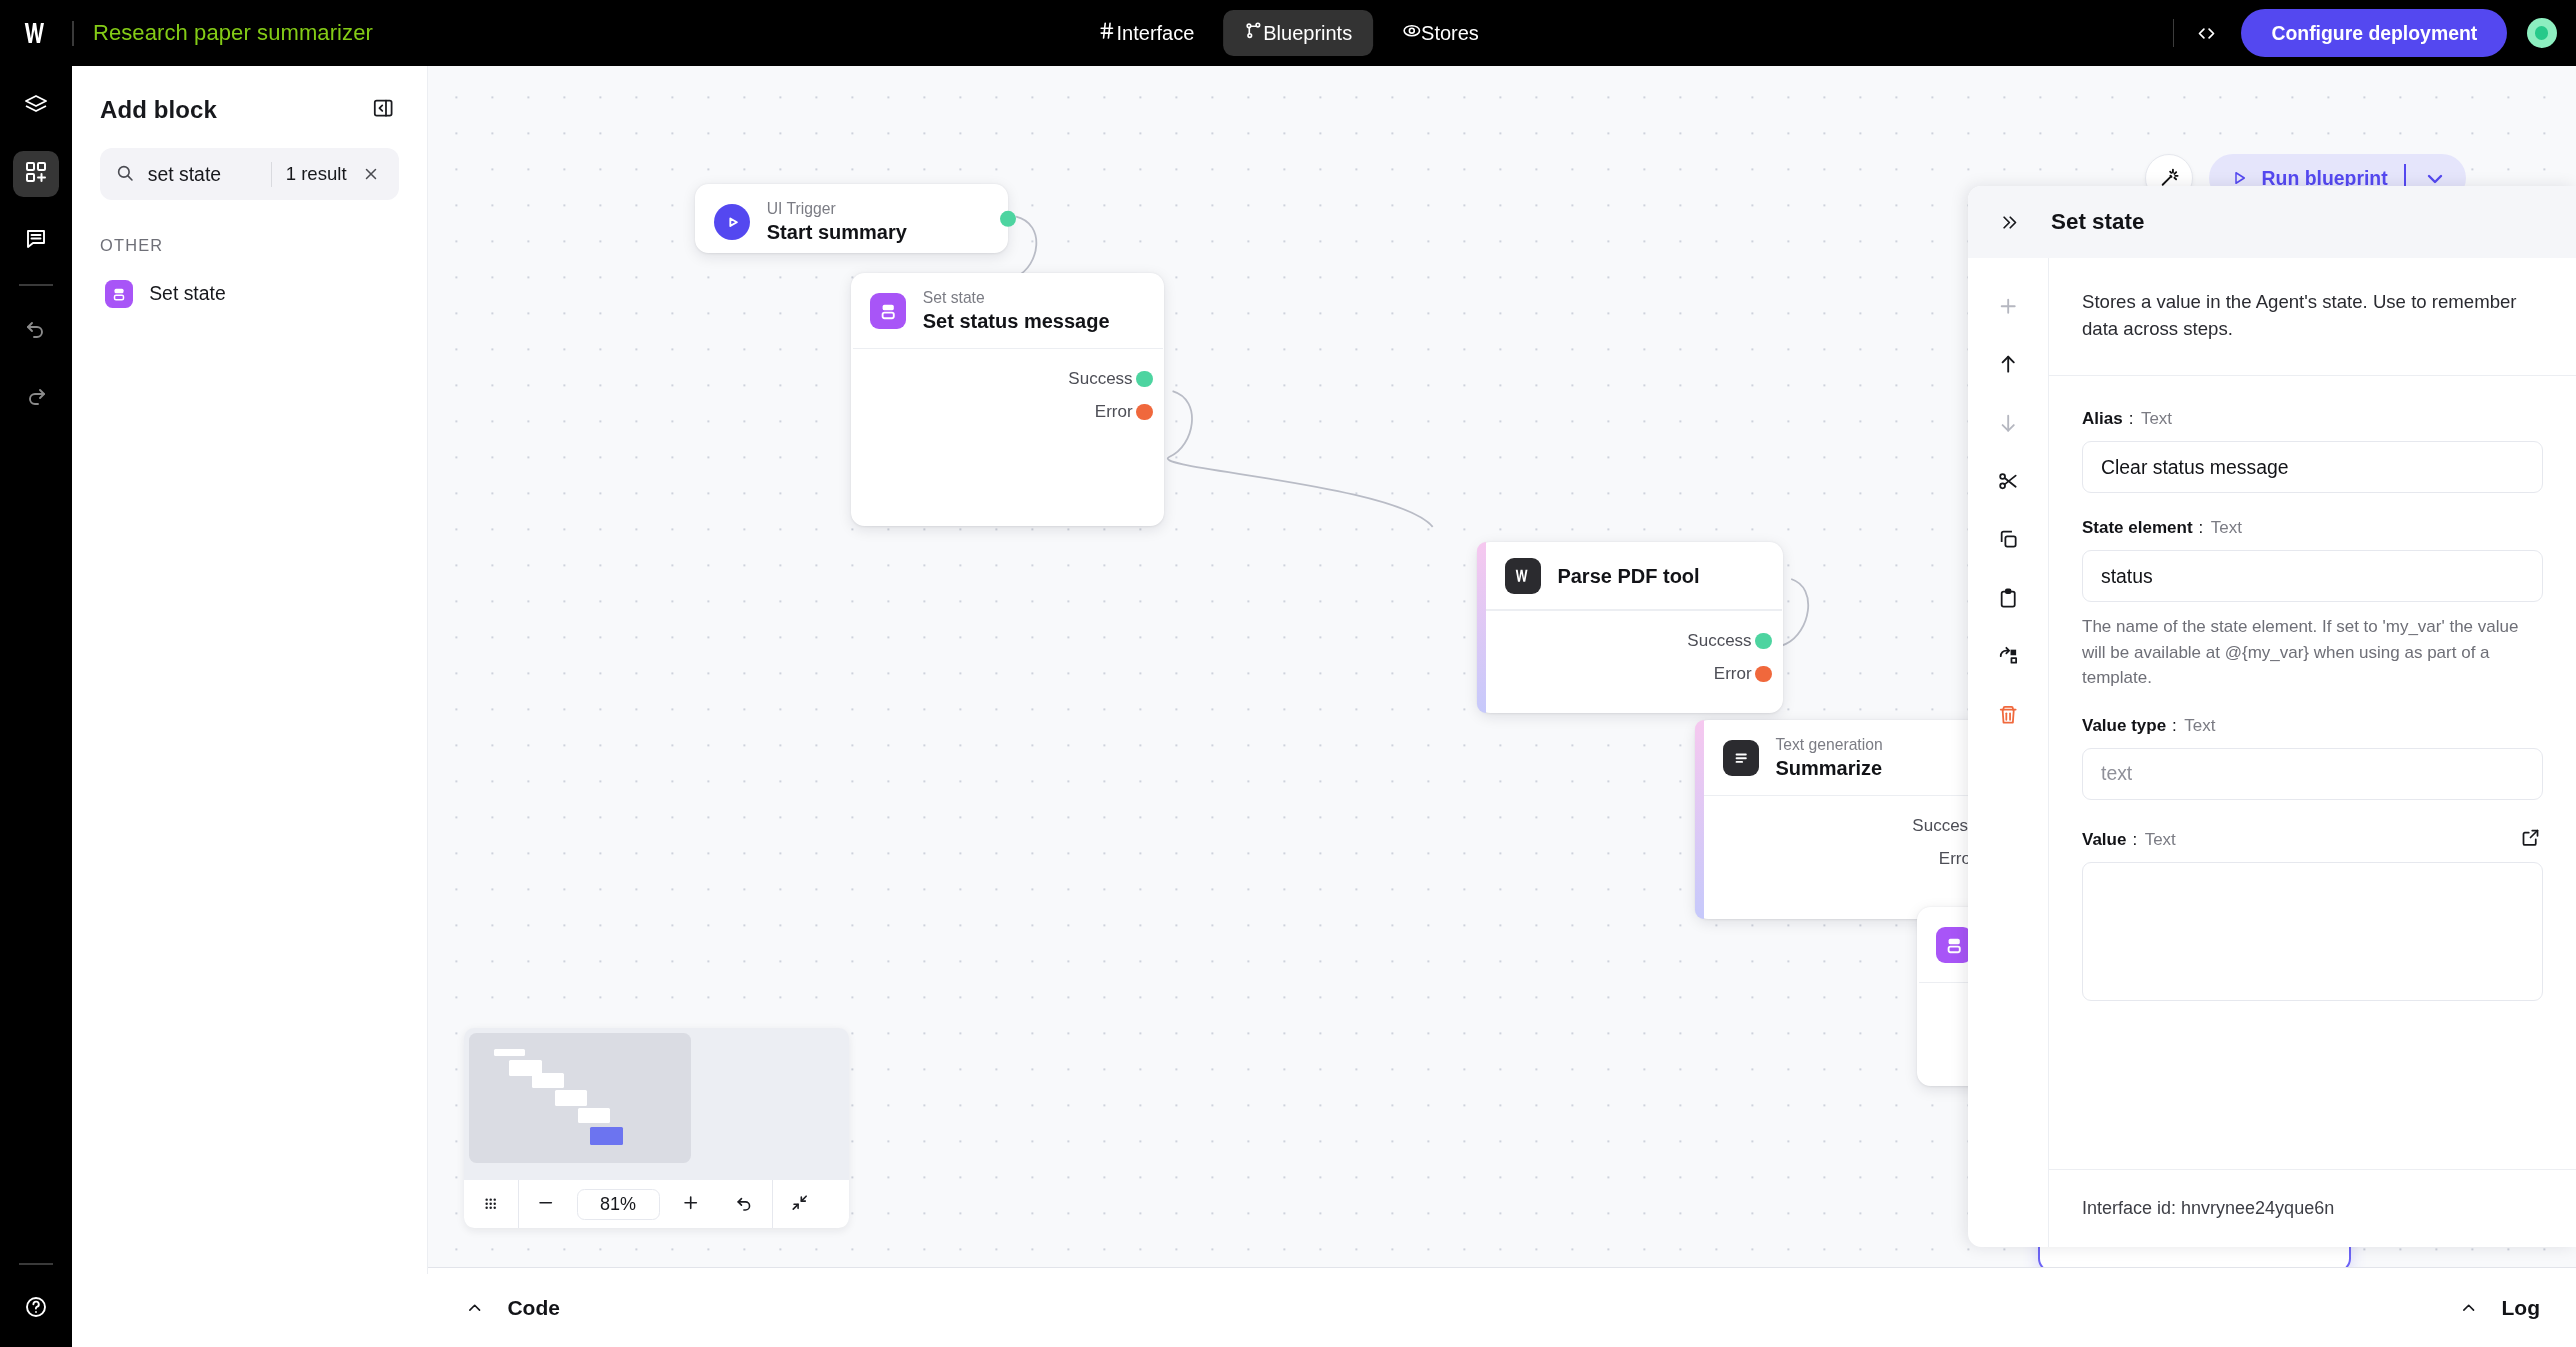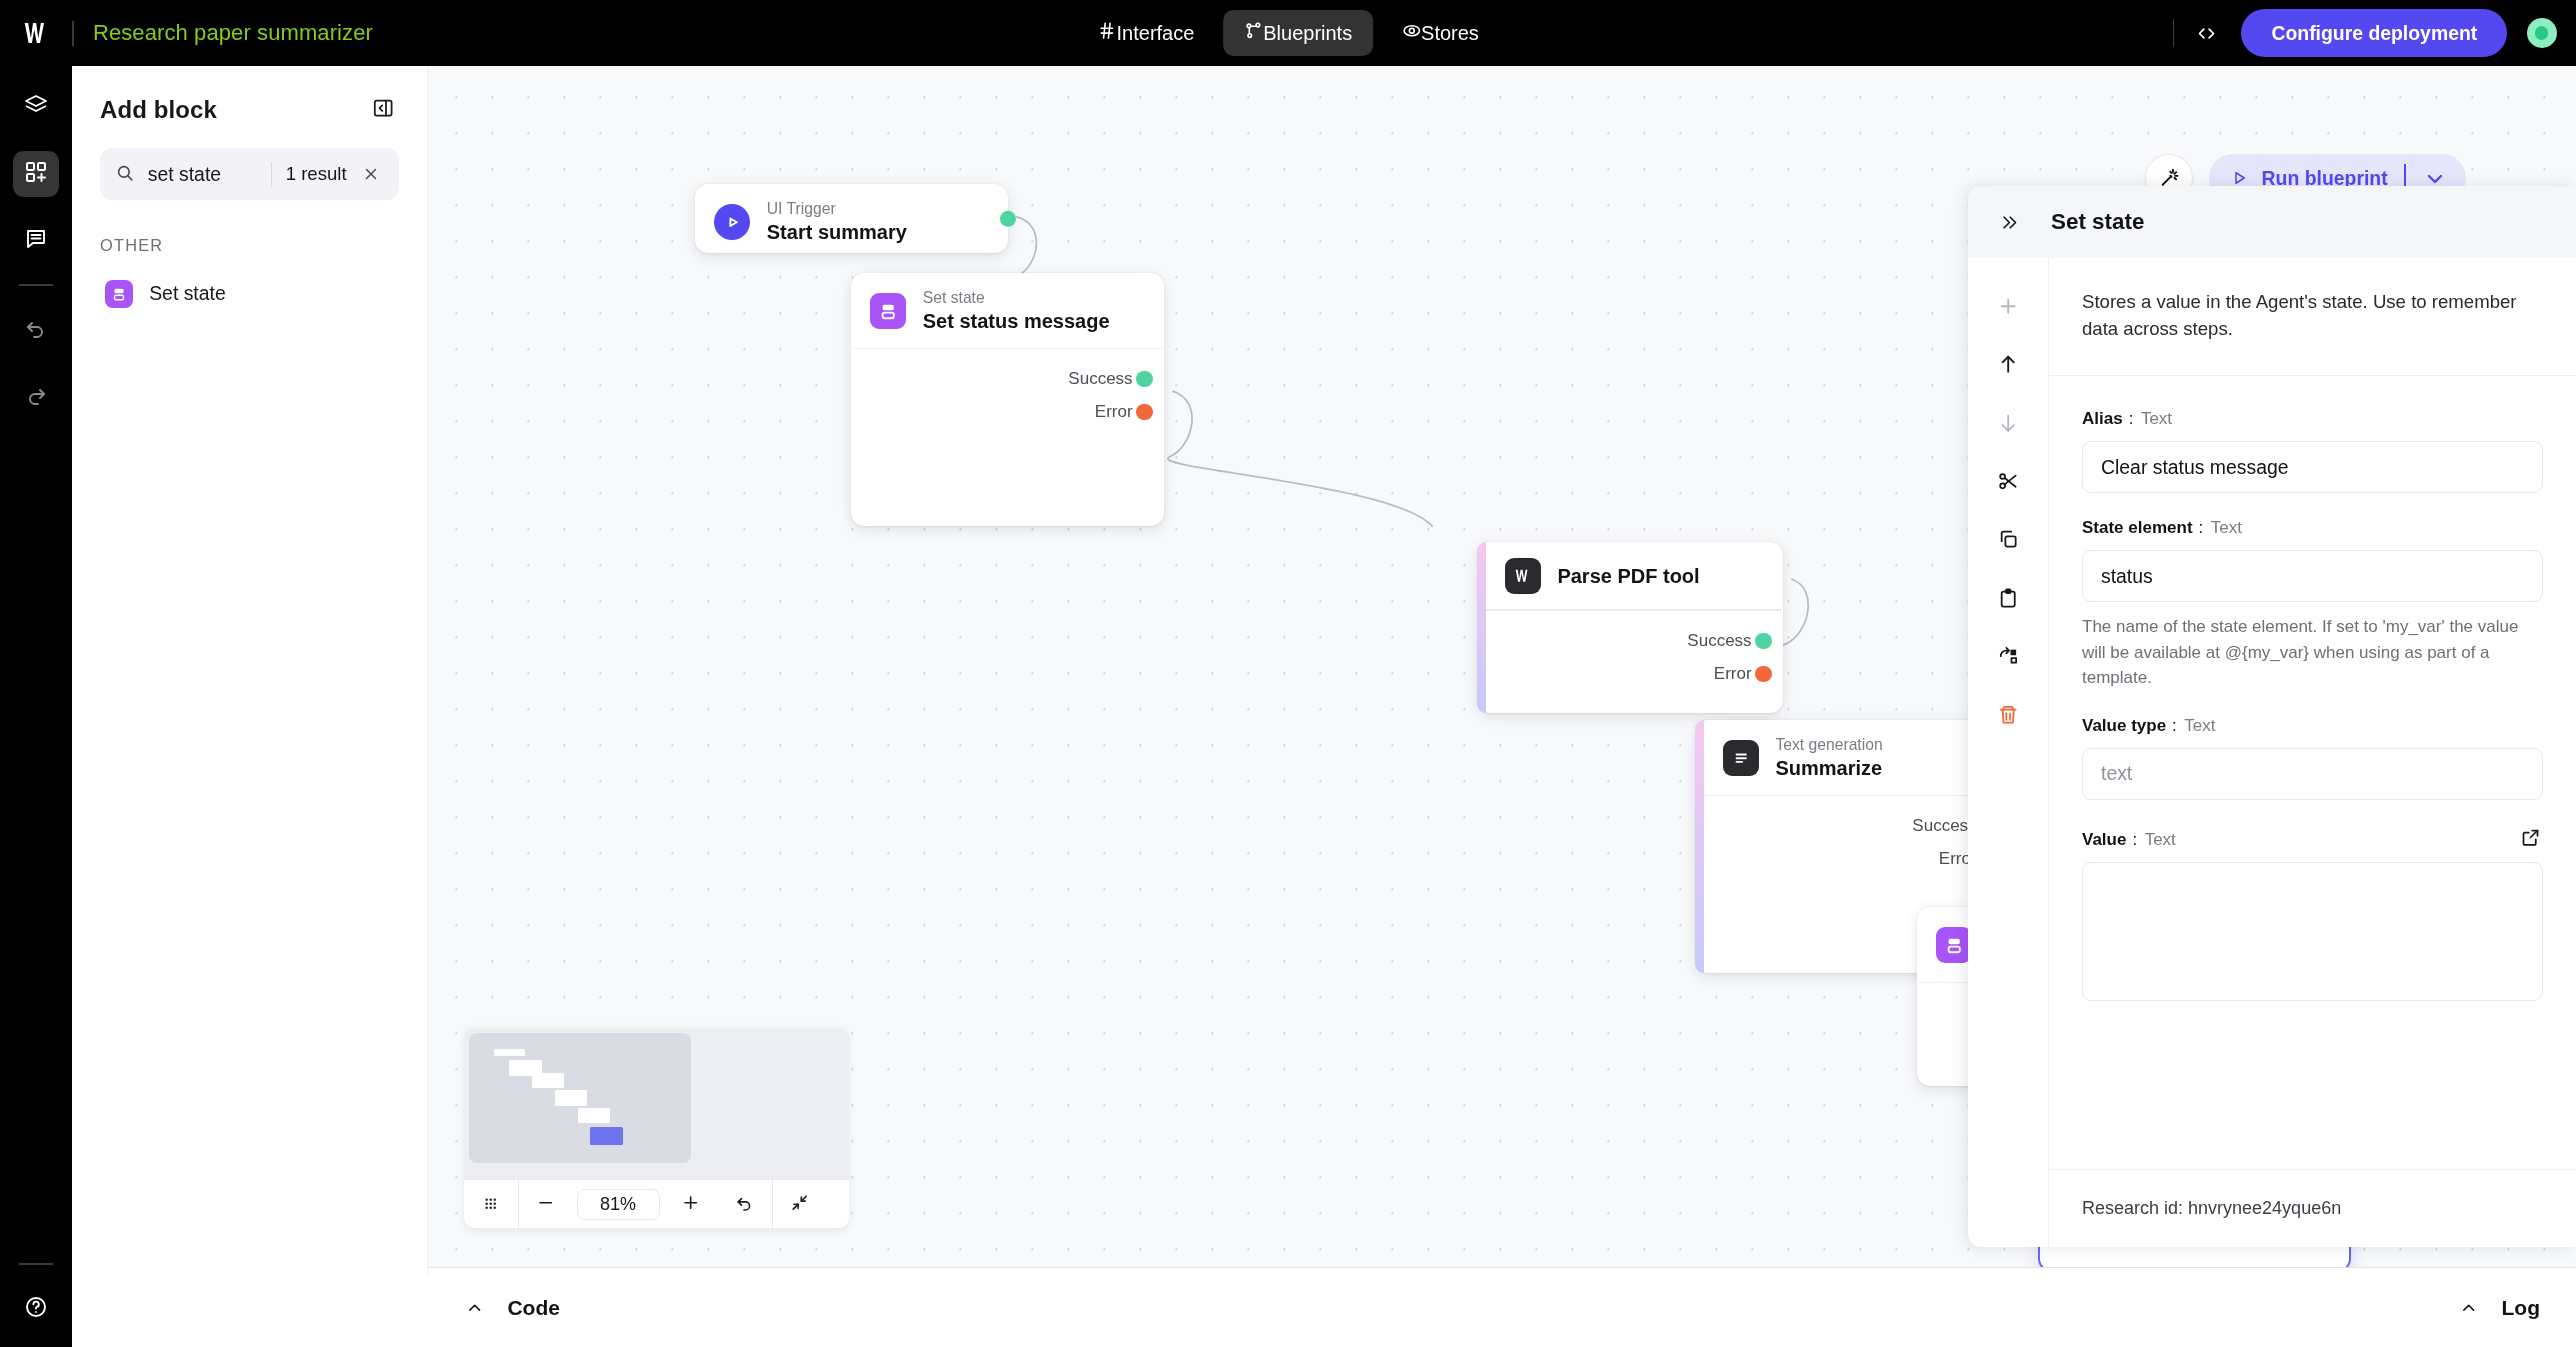--- a/index.html
+++ b/index.html
@@ -514,21 +514,21 @@
           <span class="port-label">Success</span>
           <span class="port-dot success"></span>
         </div>
         <div class="port-row">
           <span class="port-label">Error</span>
           <span class="port-dot error"></span>
         </div>
       </div>
     </div>
 
-    <div class="node has-stripe" style="left:1267px; top:654px; width:313px; height:253px;">
+    <div class="node has-stripe" style="left:1267px; top:654px; width:313px; height:199px;">
       <div class="stripe"></div>
       <div class="node-head">
         <div class="node-ic dark">
           <svg viewBox="0 0 24 24" fill="none" stroke="#ffffff" stroke-width="2" stroke-linecap="round">
             <line x1="7" y1="8" x2="17" y2="8"></line>
               <line x1="7" y1="12" x2="17" y2="12"></line>
               <line x1="7" y1="16" x2="13" y2="16"></line>
           </svg>
         </div>
         <div class="node-texts">
@@ -822,21 +822,21 @@
                   <path d="M18 14v5a1.5 1.5 0 0 1-1.5 1.5h-11A1.5 1.5 0 0 1 4 19V8a1.5 1.5 0 0 1 1.5-1.5H10"></path>
                 </svg>
               </span>
             </div>
             <textarea class="field-area" style=""></textarea>
           </div>
 
         </div>
 
         <div class="props-foot">
-          <div class="comp-id">Research id: hnvrynee24yque6n</div>
+          <div class="comp-id">Interface id: hnvrynee24yque6n</div>
         </div>
       </div>
     </div>
   </div>
 
   <div class="bottombar">
     <div class="bb-group">
       <span class="bb-chev">
         <svg viewBox="0 0 24 24" fill="none" stroke="currentColor" stroke-width="2" stroke-linecap="round" stroke-linejoin="round">
           <polyline points="6,15 12,9 18,15"></polyline>

